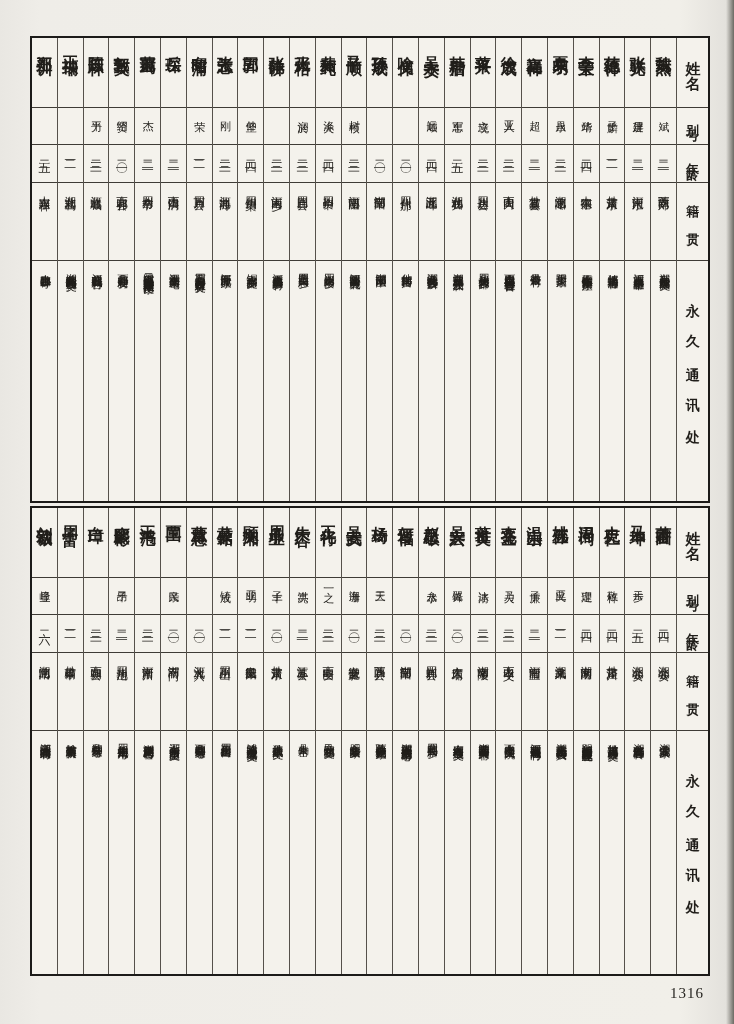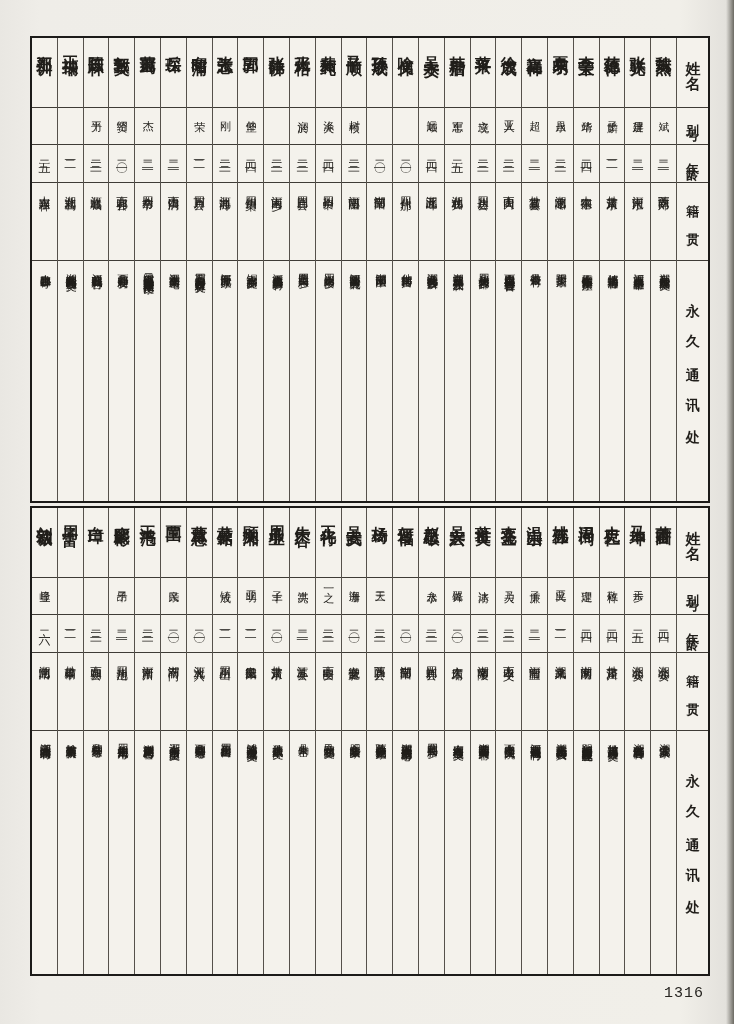--- a/index.html
+++ b/index.html
@@ -51,21 +51,21 @@
   .c-address span{font-size:11px;line-height:1.1;letter-spacing:0.5px;}
   
   .header-col .cell span{font-weight:bold;}
   .h-name span{font-size:15px;letter-spacing:15px;padding-top:6px;}
   .h-alias span{font-size:13px;letter-spacing:5px;padding-top:2px;}
   .h-age span{font-size:13px;letter-spacing:4px;padding-top:2px;}
   .h-native span{font-size:13px;letter-spacing:28px;padding-top:8px;}
   .h-address span{font-size:14px;letter-spacing:32px;padding-top:26px;}
   .page-number{
     position:absolute;right:30px;bottom:22px;
-    font-family:Liberation Mono, monospace;font-size:15px;color:#262420;
+    font-family:Liberation Serif, serif;font-size:15px;color:#262420;
     letter-spacing:1px;
   }
 </style>
 </head>
 <body>
 
 <div class="sheet">
   <div class="table-wrap">
 
     <section class="roster top" id="section-0">

